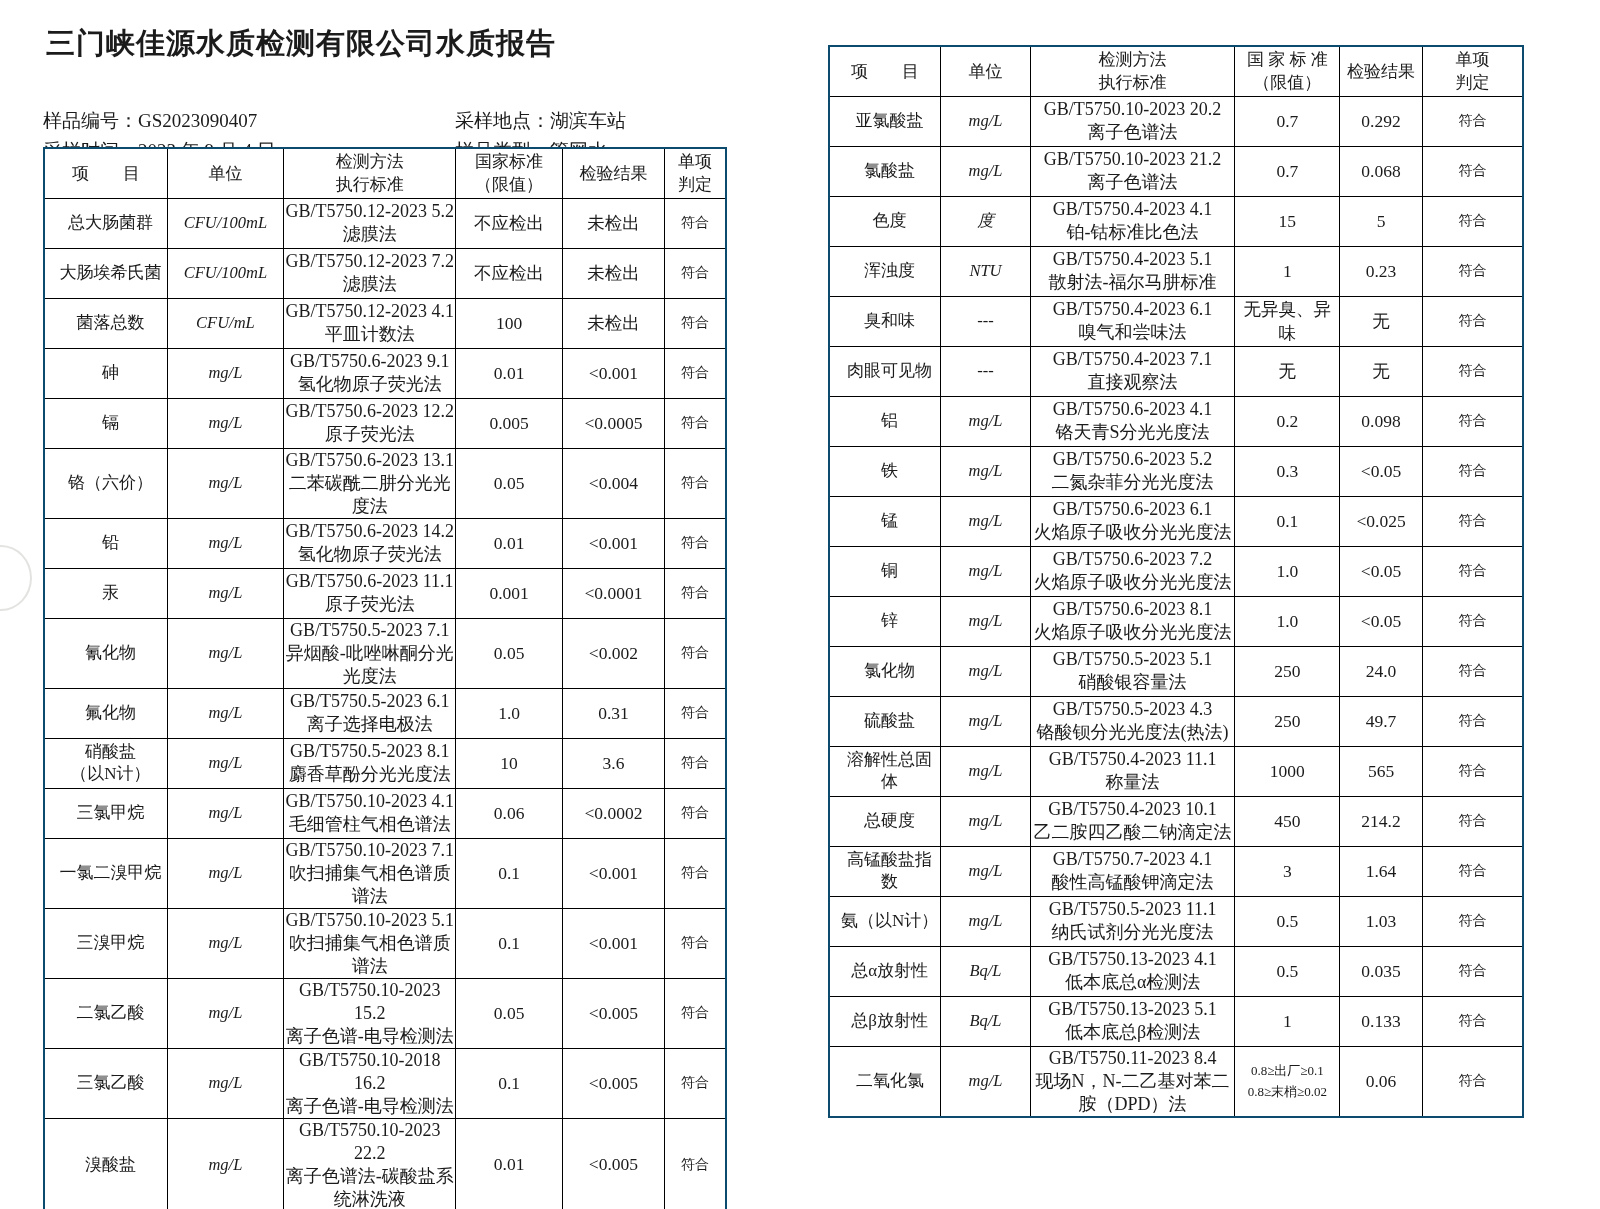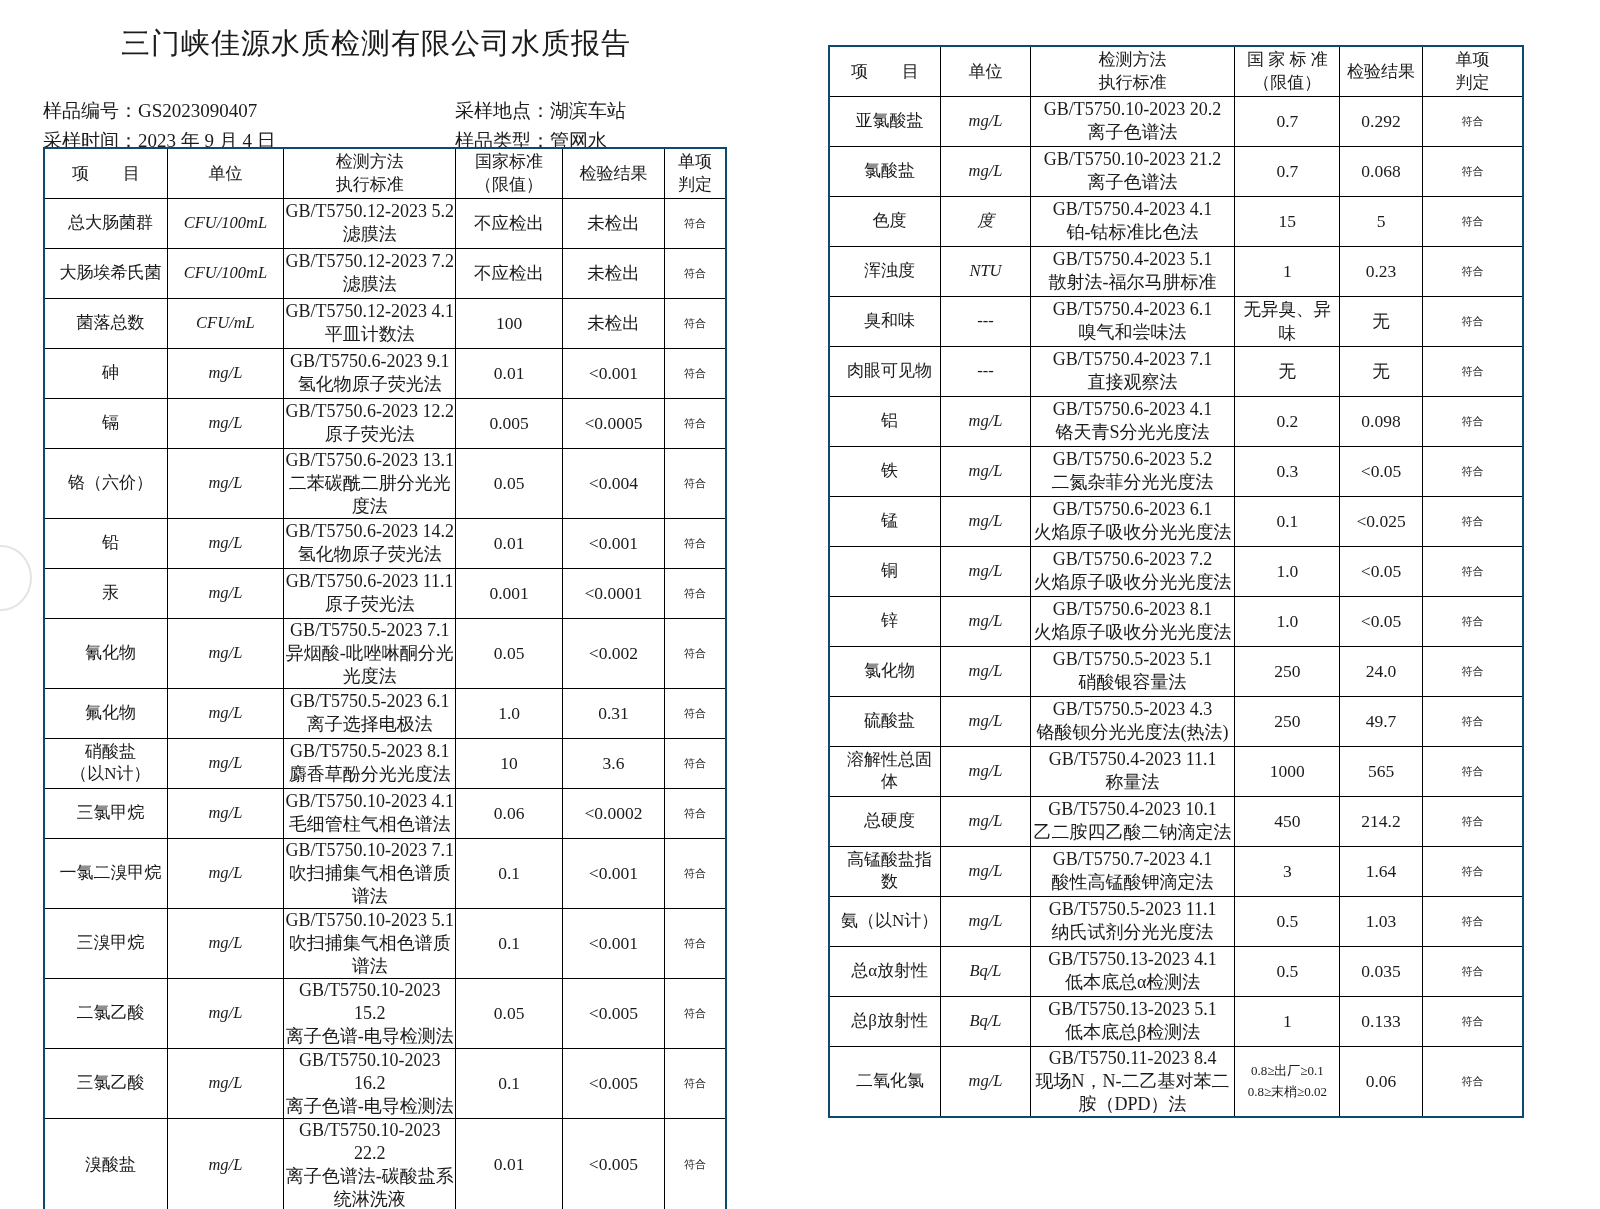--- a/index.html
+++ b/index.html
@@ -1,40 +1,40 @@
 <!DOCTYPE html>
 <html><head>
 <meta charset="utf-8">
 <style>
   html,body{margin:0;padding:0;background:#ffffff;}
   .page{position:relative;width:1600px;height:1209px;background:#fff;overflow:hidden;
         font-family:"Liberation Serif","DejaVu Serif",serif;color:#1b1b1b;}
-  .title{position:absolute;left:34px;top:24px;width:684px;text-align:center;
-         font-size:29px;font-weight:normal;letter-spacing:1px;}
-  .meta{position:absolute;left:43px;top:96px;width:684px;font-size:19px;}
+  .title{position:absolute;left:46px;top:24px;width:684px;
+         font-size:29px;font-weight:bold;letter-spacing:1px;}
+  .meta{position:absolute;left:43px;top:106px;width:684px;font-size:19px;}
   .meta-row{position:relative;height:30px;line-height:30px;}
   .meta-col2{position:absolute;left:412px;top:0;}
   table{position:absolute;border-collapse:collapse;table-layout:fixed;
         border:2px solid #0c4a6e;background:#fff;}
   #left-table{left:43px;top:147px;width:684px;}
   #right-table{left:828px;top:45px;width:696px;}
   th,td{border:1px solid #000;text-align:center;vertical-align:middle;padding:0;overflow:hidden;}
   tr{height:50px;}
   th{font-size:17px;font-weight:normal;}
   th div{line-height:23px;}
   td.item{text-align:center;padding-left:9px;font-size:17px;}
   td.item div{line-height:22px;}
   td.item.center{text-align:center;padding-left:10px;}
   td.unit{font-size:16.5px;font-style:italic;}
   td.method{font-size:18px;}
   td.method div{line-height:23px;}
   td.limit,td.result{font-size:17.5px;}
   td.limit.multi{font-size:13px;}
   td.limit.multi div{line-height:21px;}
-  td.verdict{font-size:11px;text-align:center;}
+  td.verdict{font-size:14px;text-align:center;}
   .hole-mark{position:absolute;left:-30px;top:545px;width:58px;height:62px;
              border:2px solid #e3e3e1;border-radius:50%;}
 </style>
 </head>
 <body>
 
 <div class="page">
   <div class="hole-mark"></div>
 
   <div class="title">三门峡佳源水质检测有限公司水质报告</div>
@@ -406,21 +406,21 @@
           </td>
         </tr>
         <tr>
           <td class="item">
             <div>三氯乙酸</div>
           </td>
           <td class="unit">
             <div>mg/L</div>
           </td>
           <td class="method multi">
-            <div>GB/T5750.10-2023 16.2</div>
+            <div>GB/T5750.10-2018 16.2</div>
             <div>离子色谱-电导检测法</div>
           </td>
           <td class="limit">
             <div>0.1</div>
           </td>
           <td class="result">
             <div>&lt;0.005</div>
           </td>
           <td class="verdict">
             <div>符合</div>

